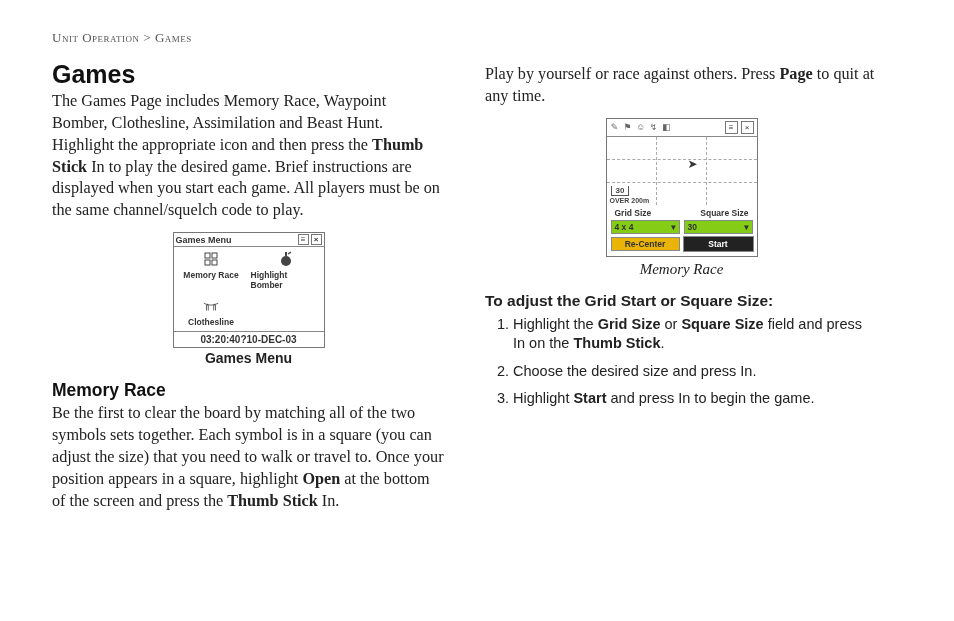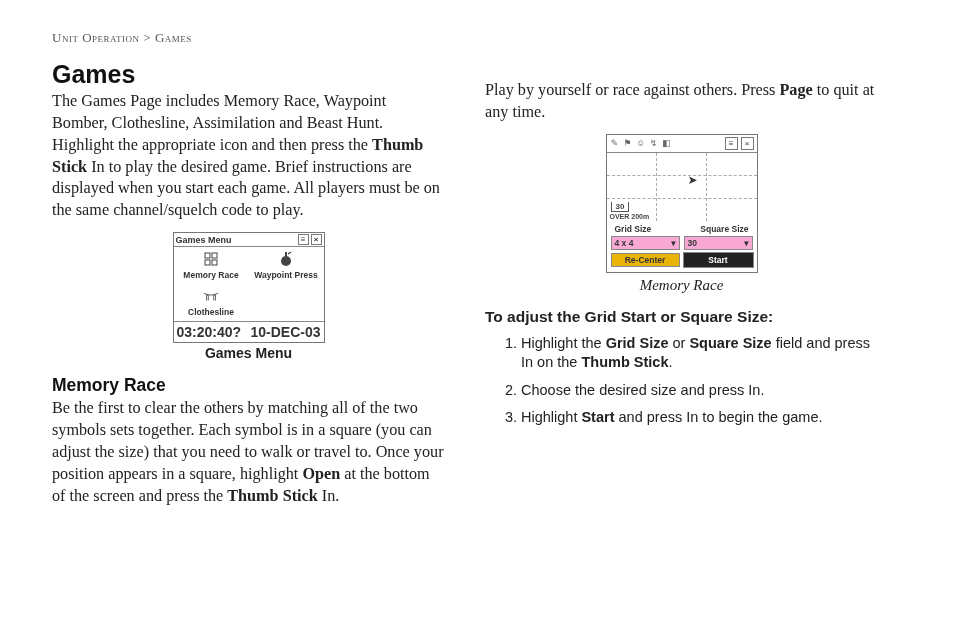--- a/index.html
+++ b/index.html
@@ -70,21 +70,21 @@
     font-size: 15px;
     margin-top: 4px;
   }
   .instr-head {
     font-family: Arial, Helvetica, sans-serif;
     font-weight: bold;
     font-size: 15.5px;
     margin: 14px 0 5px 0;
   }
   ol.steps {
-    margin: 8px;
+    margin: 0;
     padding-left: 28px;
     font-family: Arial, Helvetica, sans-serif;
     font-size: 14.5px;
     line-height: 1.35;
   }
   ol.steps li {
     margin-bottom: 8px;
   }
   .footer {
     position: absolute;
@@ -138,23 +138,23 @@
     align-items: center;
     padding: 3px 2px 4px 2px;
     gap: 2px;
   }
   .grid2 .icon {
     width: 18px; height: 18px;
     display: flex; align-items: center; justify-content: center;
   }
   .statusbar {
     display: flex;
-    justify-content: space-between;
+    justify-content: center;
     border-top: 1px solid #888;
-    font-size: 14px;
+    font-size: 10px;
     font-weight: bold;
     padding: 2px 3px;
   }
 
   
   .screen.memory { width: 150px; }
   .memory .iconrow {
     display: flex;
     gap: 3px;
     border-bottom: 1px solid #888;
@@ -201,21 +201,21 @@
     display: flex; justify-content: space-between;
     padding: 0 6px;
   }
   .memory .fieldrow {
     display: flex; gap: 4px; padding: 2px 2px 3px 2px;
   }
   .memory .field {
     flex: 1;
     border: 1px solid #888;
     padding: 1px 3px;
-    background: #f9a8d4;
+    background: #84cc16;
     display: flex; align-items: center; justify-content: space-between;
   }
   .memory .btnrow {
     display: flex; gap: 4px; padding: 0 2px 3px 2px;
   }
   .memory .btn2 {
     flex: 1;
     border: 1px solid #888;
     text-align: center;
     padding: 1px 0;
@@ -265,21 +265,21 @@
               <span>Memory Race</span>
             </div>
             <div class="cell">
               <span class="icon">
                 <svg width="18" height="18" viewBox="0 0 18 18">
                     <circle cx="9" cy="11" r="5" fill="#444"></circle>
                     <rect x="8" y="2" width="2" height="4" fill="#444"></rect>
                     <path d="M11 4 L14 2" stroke="#444" stroke-width="1.5"></path>
                   </svg>
               </span>
-              <span>Waypoint Press</span>
+              <span>Highlight Bomber</span>
             </div>
             <div class="cell">
               <span class="icon">
                 <svg width="20" height="18" viewBox="0 0 20 18">
                     <path d="M2 6 Q10 10 18 6" stroke="#555" fill="none"></path>
                     <circle cx="6" cy="7.5" r="1" fill="#555"></circle>
                     <circle cx="14" cy="7.5" r="1" fill="#555"></circle>
                     <path d="M5 8 L5 14 M7 8 L7 14 M13 8 L13 14 M15 8 L15 14" stroke="#555"></path>
                   </svg>
               </span>
@@ -289,26 +289,26 @@
           <div class="statusbar">
             <span>03:20:40?</span>
             <span>10-DEC-03</span>
           </div>
         </div>
         <div class="caption-bold">Games Menu</div>
       </div>
 
       <h2 class="subhead">Memory Race</h2>
       <p class="body-text">
-        <span>Be the first to clear the others by matching all of the two symbols sets together. Each symbol is in a square (you can adjust the size) that you need to walk or travel to. Once your position appears in a square, highlight </span><b>Open</b><span> at the bottom of the screen and press the </span><b>Thumb Stick</b><span> In.</span>
+        <span>Be the first to clear the board by matching all of the two symbols sets together. Each symbol is in a square (you can adjust the size) that you need to walk or travel to. Once your position appears in a square, highlight </span><b>Open</b><span> at the bottom of the screen and press the </span><b>Thumb Stick</b><span> In.</span>
       </p>
     </div>
 
     <div class="col">
-      <p class="body-text" style="margin-top:20px">
+      <p class="body-text" style="margin-top:4px">
         <span>Play by yourself or race against others. Press </span><b>Page</b><span> to quit at any time.</span>
       </p>
 
       <div class="center-block">
         <div class="screen memory">
           <div class="iconrow">
             <span class="ic">✎</span>
             <span class="ic">⚑</span>
             <span class="ic">☺</span>
             <span class="ic">↯</span>

